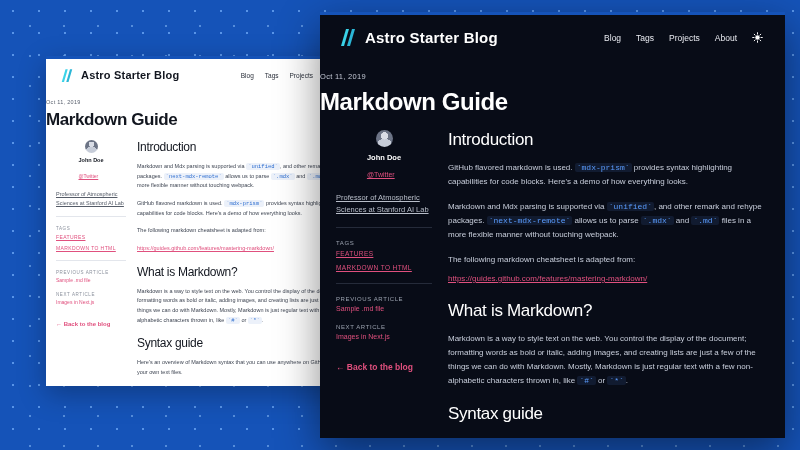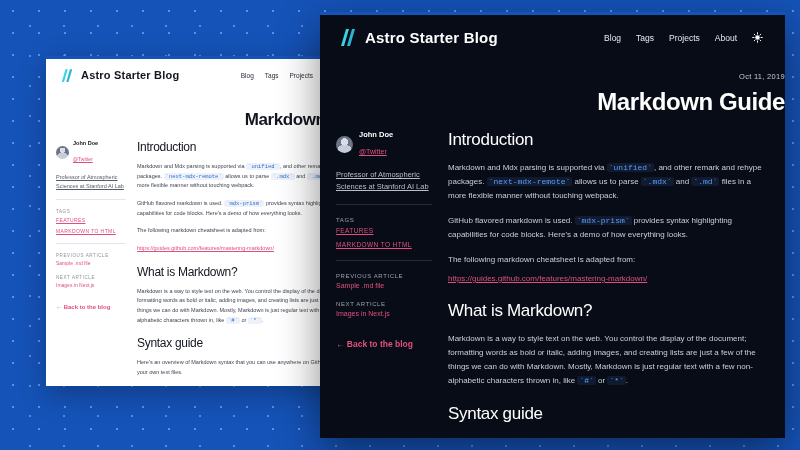--- a/index.html
+++ b/index.html
@@ -72,42 +72,42 @@
 
   .nav a { text-decoration: none; white-space: nowrap; }
   .dark .nav a { font-size: 8.5px; color: #e8eaf0; }
   .light .nav a { font-size: 6.5px; color: #2a2f3a; }
 
   .sun { flex: none; display: block; }
   .dark .sun { width: 11px; height: 11px; }
   .light .sun { width: 8px; height: 8px; }
 
   
-  .post-head { text-align: right; }
+  .post-head { text-align: left; }
   .dark .post-head { padding: 14px 0 6px; }
   .light .post-head { padding: 9px 0 4px; }
 
   .post-date { letter-spacing: .3px; }
   .dark .post-date { font-size: 7.5px; color: #c3c8d4; }
   .light .post-date { font-size: 5.5px; color: #5a616e; }
 
   .post-title { font-weight: 700; letter-spacing: -.4px; }
   .dark .post-title { font-size: 24px; color: #ffffff; margin-top: 7px; }
   .light .post-title { font-size: 17px; color: #12161f; margin-top: 5px; }
 
   
   .post-body { display: flex; }
   .dark .post-body { padding: 8px 20px 0 16px; gap: 16px; }
   .light .post-body { padding: 6px 14px 0 10px; gap: 11px; }
 
   .sidebar { flex: none; }
   .dark .sidebar { width: 96px; }
   .light .sidebar { width: 70px; }
 
-  .author { display: flex; align-items: center; }
+  .author { display: flex; align-items: center; flex-direction: column; }
   .dark .author { gap: 6px; }
   .light .author { gap: 4px; }
 
   .avatar {
     flex: none; border-radius: 50%;
     background:
       radial-gradient(circle at 50% 34%, #d9dde6 0 26%, transparent 27%),
       radial-gradient(circle at 50% 96%, #c6ccd8 0 42%, transparent 43%),
       #6c7486;
   }
@@ -333,22 +333,22 @@
         </div>
         <div class="meta-block">
           <div class="meta-label">NEXT ARTICLE</div>
           <a class="meta-link" href="#">Images in Next.js</a>
         </div>
         <a class="back-link" href="#">← Back to the blog</a>
       </aside>
 
       <article class="article">
         <h2 class="h2">Introduction</h2>
+        <p class="p"><span>GitHub flavored markdown is used. </span><code>`mdx-prism`</code><span> provides syntax highlighting capabilities for code blocks. Here's a demo of how everything looks.</span></p>
         <p class="p"><span>Markdown and Mdx parsing is supported via </span><code>`unified`</code><span>, and other remark and rehype packages. </span><code>`next-mdx-remote`</code><span> allows us to parse </span><code>`.mdx`</code><span> and </span><code>`.md`</code><span> files in a more flexible manner without touching webpack.</span></p>
-        <p class="p"><span>GitHub flavored markdown is used. </span><code>`mdx-prism`</code><span> provides syntax highlighting capabilities for code blocks. Here's a demo of how everything looks.</span></p>
         <p class="p">The following markdown cheatsheet is adapted from:</p>
         <a class="ext-link" href="#">https://guides.github.com/features/mastering-markdown/</a>
         <h2 class="h2 spaced">What is Markdown?</h2>
         <p class="p"><span>Markdown is a way to style text on the web. You control the display of the document; formatting words as bold or italic, adding images, and creating lists are just a few of the things we can do with Markdown. Mostly, Markdown is just regular text with a few non-alphabetic characters thrown in, like </span><code>`#`</code><span> or </span><code>`*`</code><span>.</span></p>
         <h2 class="h2 spaced">Syntax guide</h2>
         <p class="p">Here's an overview of Markdown syntax that you can use anywhere on GitHub.com or in your own text files.</p>
       </article>
     </div>
   </div>
 </div>

